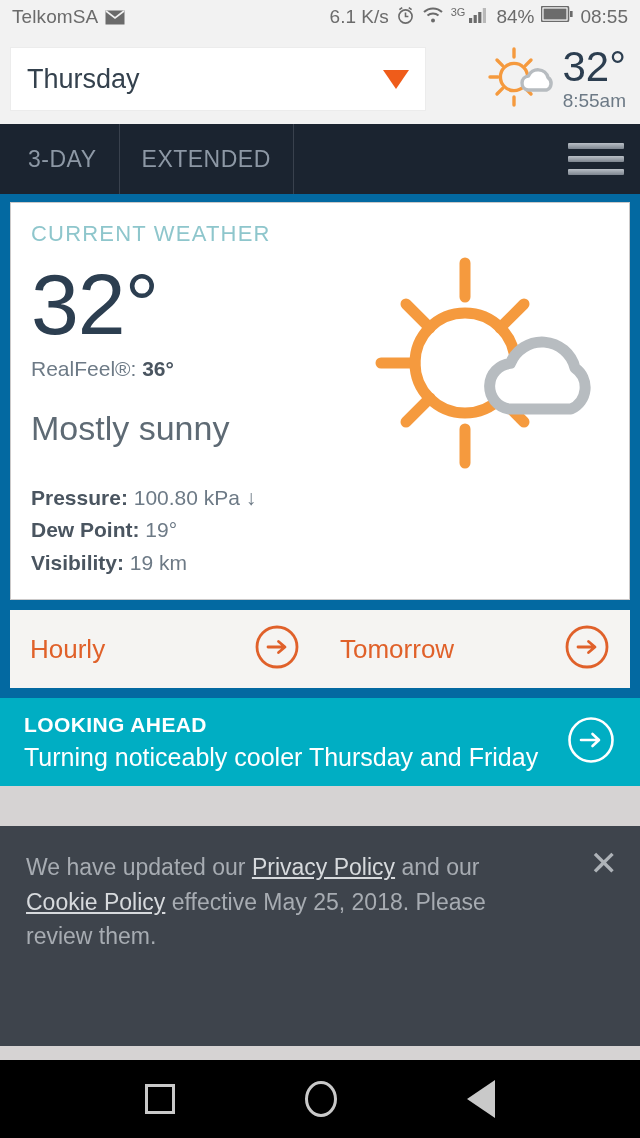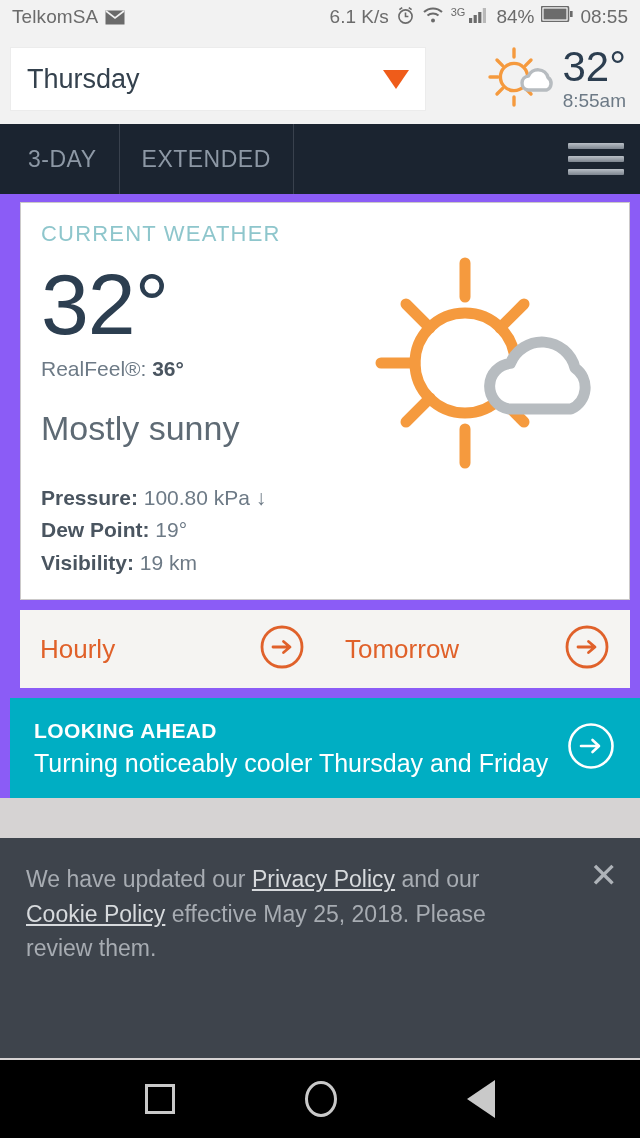--- a/index.html
+++ b/index.html
@@ -63,21 +63,21 @@
   .hamburger {
     width:88px; display:flex; flex-direction:column; align-items:center;
     justify-content:center; gap:7px;
   }
   .hamburger span {
     display:block; width:56px; height:6px; border-radius:1px;
     background:linear-gradient(#b9bfc6,#7d858f);
   }
 
   
-  .content { background:#8b5cf6; padding:8px 10px 0 20px; }
+  .content { background:#0369a1; padding:8px 10px 0 10px; }
 
   .card {
     background:#ffffff; border:1px solid #cbc9c9;
     padding:18px 20px 20px 20px; position:relative;
     min-height:398px;
   }
   .card-title {
     color:#8ec6cc; font-size:22px; letter-spacing:1.2px; font-weight:400;
   }
   .bigtemp {
@@ -96,21 +96,21 @@
   .linkrow { display:flex; margin-top:10px;align-items:center; }
   .linkbtn {
     flex:1; height:78px; background:#f5f4f2;
     display:flex; align-items:center; padding:0 20px;
   }
   .linkbtn .lbl { flex:1; font-size:26px; color:#e0612a; }
 
   
   .ahead {
     margin:10px -10px 0 -10px; background:#00aec3; color:#fff;
-    height:100px; display:flex; align-items:center; padding:0 24px;
+    height:88px; display:flex; align-items:center; padding:0 24px;
   }
   .ahead-txt { flex:1; }
   .ahead-kicker { font-size:21px; font-weight:bold; letter-spacing:.4px; }
   .ahead-body { font-size:25px; font-weight:300; margin-top:6px; }
 
   
   .gap { height:40px; background:#d6d3d3; }
   .cookie {
     background:#3e444c; padding:24px 26px 30px 26px; position:relative;
     height:220px;

